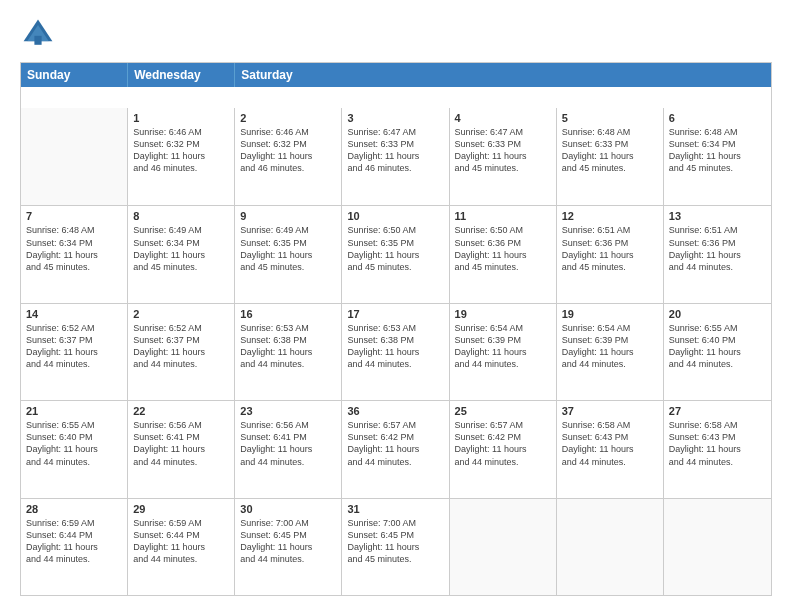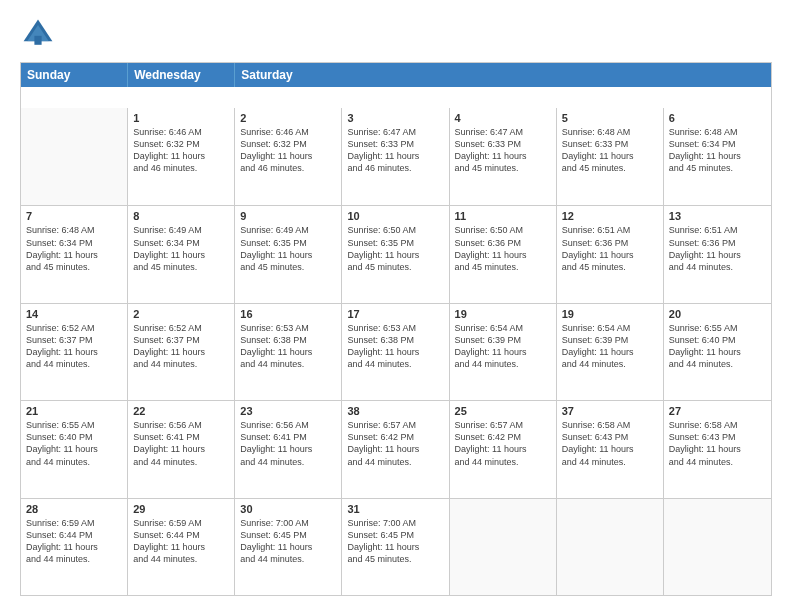--- a/index.html
+++ b/index.html
@@ -309,21 +309,21 @@
             <span class="cell-line">and 44 minutes.</span>
           </div>
           <div class="cal-cell">
             <span class="day-num">23</span>
             <span class="cell-line">Sunrise: 6:56 AM</span>
             <span class="cell-line">Sunset: 6:41 PM</span>
             <span class="cell-line">Daylight: 11 hours</span>
             <span class="cell-line">and 44 minutes.</span>
           </div>
           <div class="cal-cell">
-            <span class="day-num">38</span>
+            <span class="day-num">36</span>
             <span class="cell-line">Sunrise: 6:57 AM</span>
             <span class="cell-line">Sunset: 6:42 PM</span>
             <span class="cell-line">Daylight: 11 hours</span>
             <span class="cell-line">and 44 minutes.</span>
           </div>
           <div class="cal-cell">
             <span class="day-num">25</span>
             <span class="cell-line">Sunrise: 6:57 AM</span>
             <span class="cell-line">Sunset: 6:42 PM</span>
             <span class="cell-line">Daylight: 11 hours</span>

